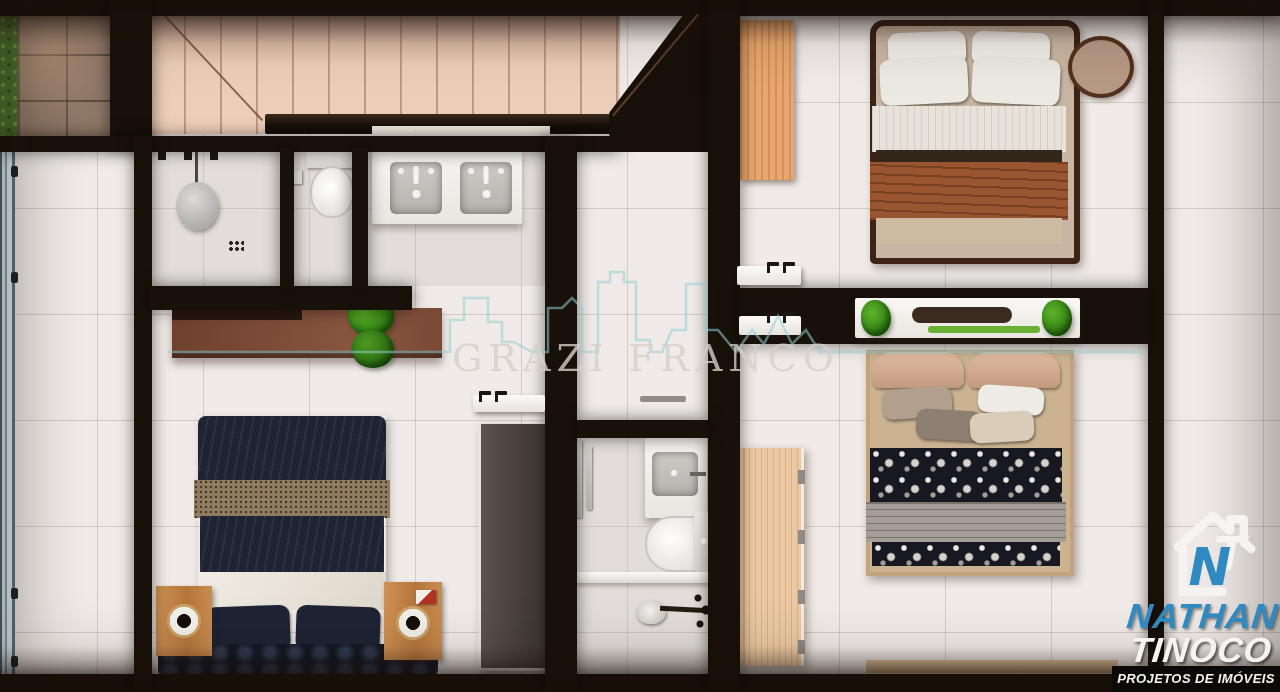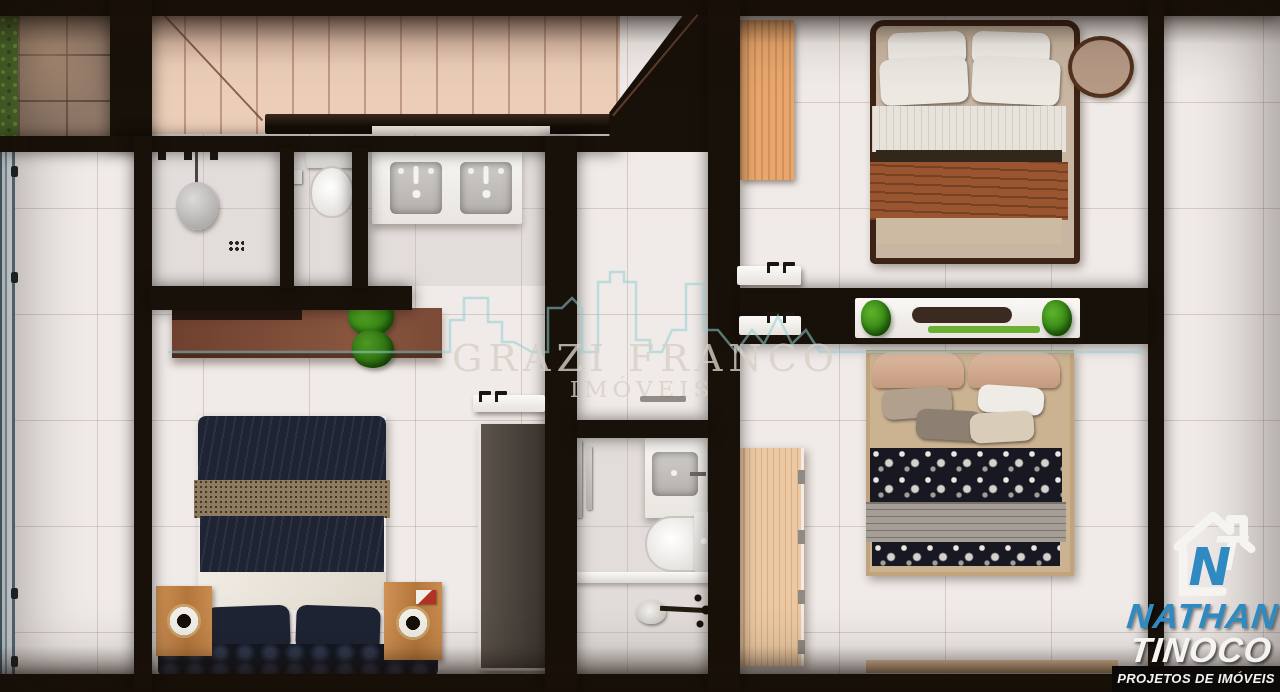--- a/index.html
+++ b/index.html
@@ -256,21 +256,20 @@
   <div class="abs wall" style="left:577px;top:420px;width:131px;height:18px;"></div>
 
   <div class="abs ao" style="left:0;top:16px;width:1280px;height:28px;background:linear-gradient(rgba(30,18,12,.4),rgba(0,0,0,0));"></div>
   <div class="abs ao" style="left:0;top:646px;width:1280px;height:28px;background:linear-gradient(rgba(0,0,0,0),rgba(30,18,12,.4));"></div>
   <div class="abs vignette" style="left:0;top:0;width:1280px;height:692px;"></div>
 
   <svg class="abs wm" style="left:0;top:0;" width="1280" height="692" viewBox="0 0 1280 692">
     <path d="M168,352 H450 V320 H464 V298 H488 V322 H502 V342 H514 L532,352 H548 V308 H562 L572,298 L582,308 V352 H598 V282 H610 V272 H624 V282 H636 V340 H650 V352 H662 L672,330 H686 V284 H704 V330 H718 L736,352 L752,330 L764,344 L778,316 L792,344 L806,330 L820,352 H1146" fill="none" stroke="var(--teal,#8fced3)" stroke-width="2.5" opacity="0.55"></path>
   </svg>
   <div class="wm-text" style="left:646px;top:336px;font-size:38px;letter-spacing:6px;">GRAZI FRANCO</div>
-  <div class="wm-text" style="left:642px;top:376px;font-size:23px;letter-spacing:5px;">IMÓVEIS</div>
   <div class="abs" style="left:640px;top:396px;width:46px;height:6px;background:rgba(70,62,55,.55);border-radius:2px;filter:blur(.6px);z-index:8;"></div>
 
   <svg class="abs" style="left:1162px;top:500px;z-index:9;" width="104" height="102" viewBox="0 0 96 96">
     <path d="M14,44 L47,15 L63,29 L63,18 L76,18 L76,40 L83,46" fill="none" stroke="#f6f4f1" stroke-width="8" stroke-linecap="round" stroke-linejoin="round"></path>
     <path d="M19,46 L19,86 L56,86" fill="none" stroke="#f6f4f1" stroke-width="8" stroke-linecap="round"></path>
     <text x="48" y="66" font-family="DejaVu Sans, Liberation Sans, sans-serif" font-size="44" font-weight="bold" font-style="italic" fill="#f6f4f1">T</text>
     <text x="24" y="80" font-family="DejaVu Sans, Liberation Sans, sans-serif" font-size="48" font-weight="bold" font-style="italic" fill="var(--logo-blue,#2f8ac2)">N</text>
   </svg>
   <div class="logo-name" style="right:2px;top:596px;font-size:35px;color:var(--logo-blue,#2f8ac2);text-shadow:2px 2px 3px rgba(0,0,0,.45);">NATHAN</div>
   <div class="logo-name" style="right:8px;top:630px;font-size:35px;color:#f6f4f1;text-shadow:2px 2px 3px rgba(0,0,0,.6);">TINOCO</div>

